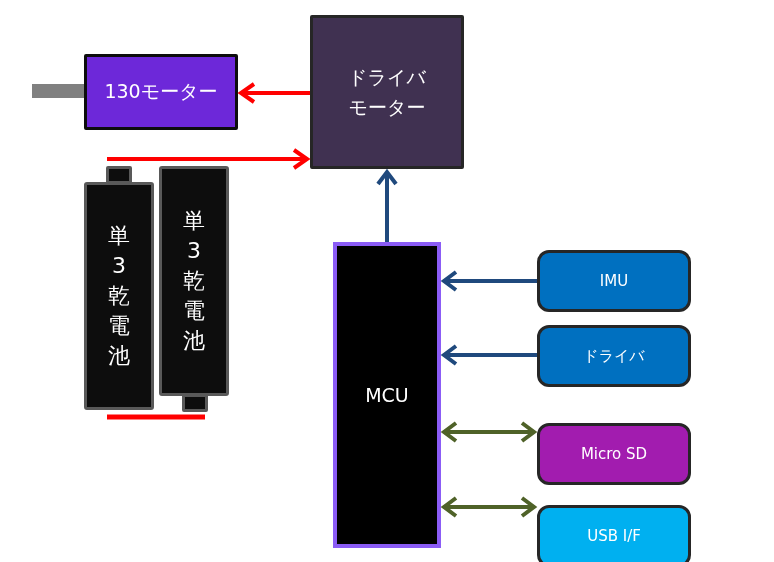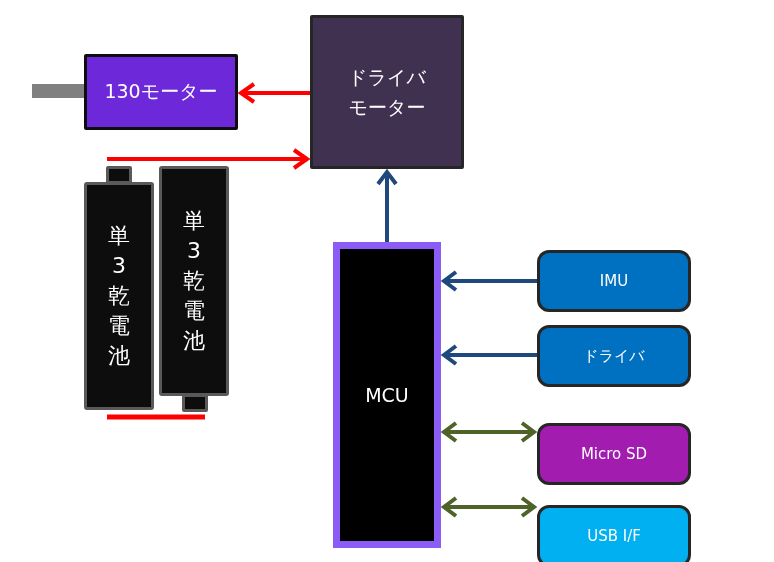--- a/index.html
+++ b/index.html
@@ -9,21 +9,21 @@
          align-items: center; justify-content: center; text-align: center;
          color: #ffffff; }
   .motor { left: 84px; top: 54px; width: 154px; height: 76px;
            background: #6d28d9; border: 3px solid #0d0d0d; border-radius: 2px;
            font-size: 19px; }
   .shaft { position: absolute; left: 32px; top: 84px; width: 52px; height: 14px; background: #808080; }
   .driver { left: 310px; top: 15px; width: 154px; height: 154px;
             background: #403151; border: 3px solid #262626; border-radius: 2px;
             font-size: 19px; line-height: 30px; flex-direction: column; }
   .mcu { left: 333px; top: 242px; width: 108px; height: 306px;
-         background: #000000; border: 7px solid #8b5cf6; font-size: 19px; }
+         background: #000000; border: 4px solid #8b5cf6; font-size: 19px; }
   .periph { left: 537px; width: 154px; height: 62px; border: 3px solid #262626;
             border-radius: 12px; font-size: 15px; }
   .imu { top: 250px; background: #0070c0; }
   .tacho { top: 325px; background: #0070c0; }
   .sd { top: 423px; background: #a21caf; }
   .usb { top: 477px; background: #00b0f0; margin-top: 28px; }
   .battery { position: absolute; box-sizing: border-box; background: #0d0d0d;
              border: 3px solid #595959; border-radius: 3px; color: #ffffff;
              display: flex; flex-direction: column; align-items: center;
              justify-content: center; font-size: 22px; line-height: 30px; }

